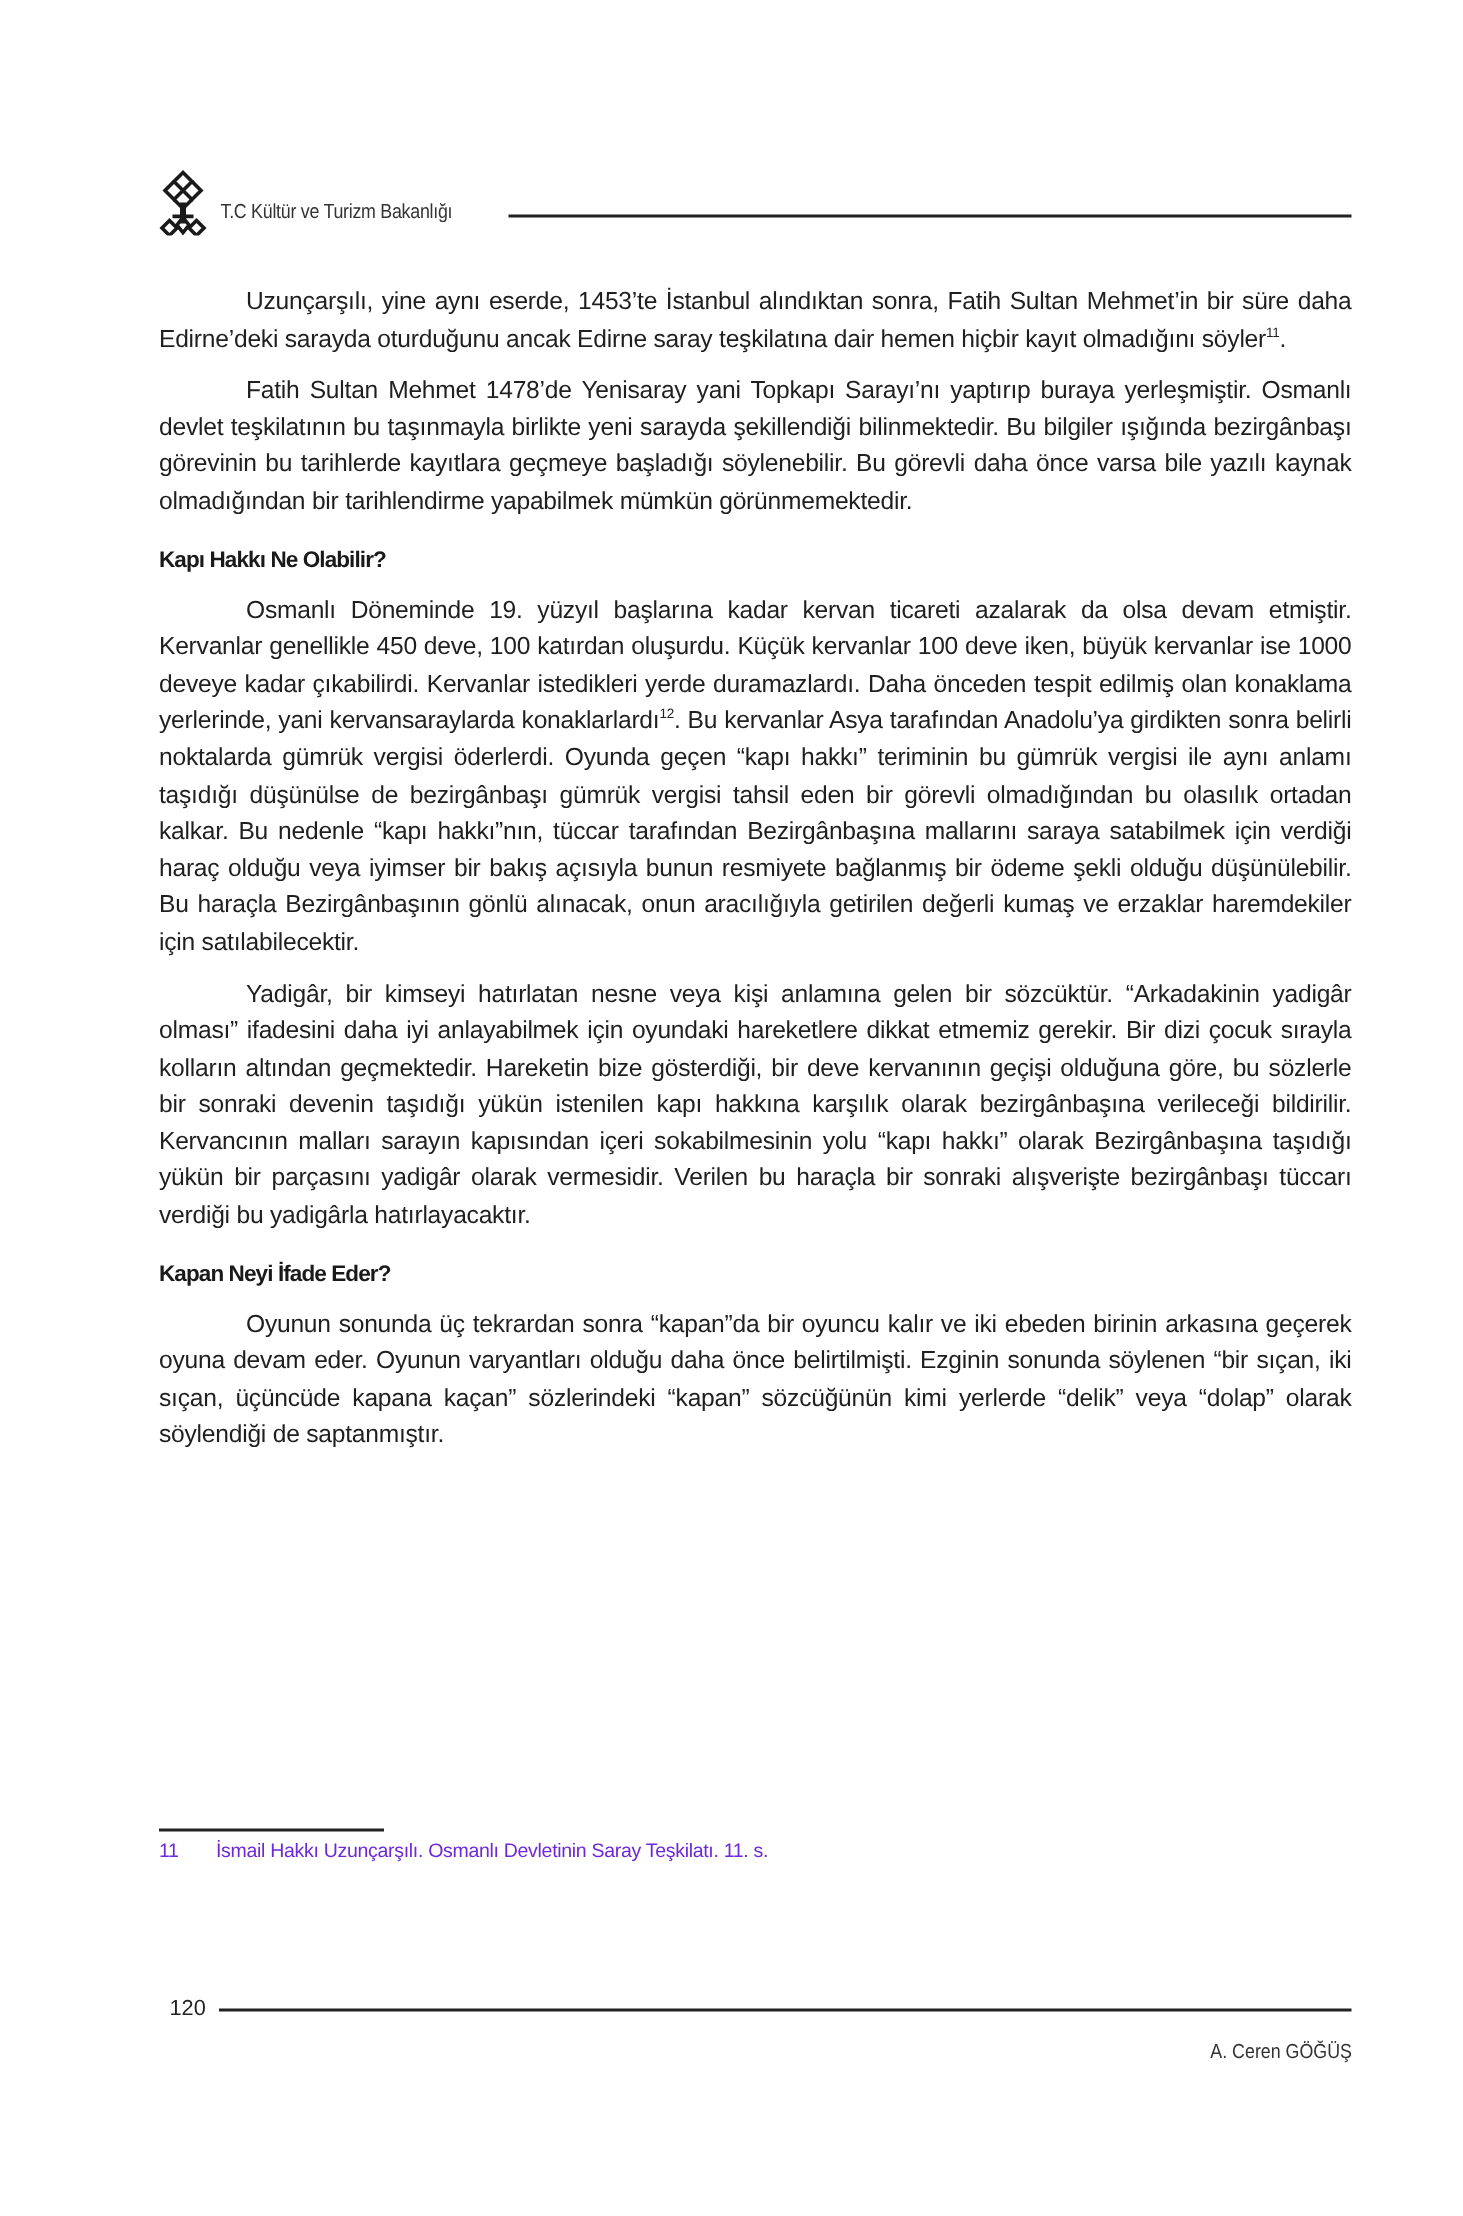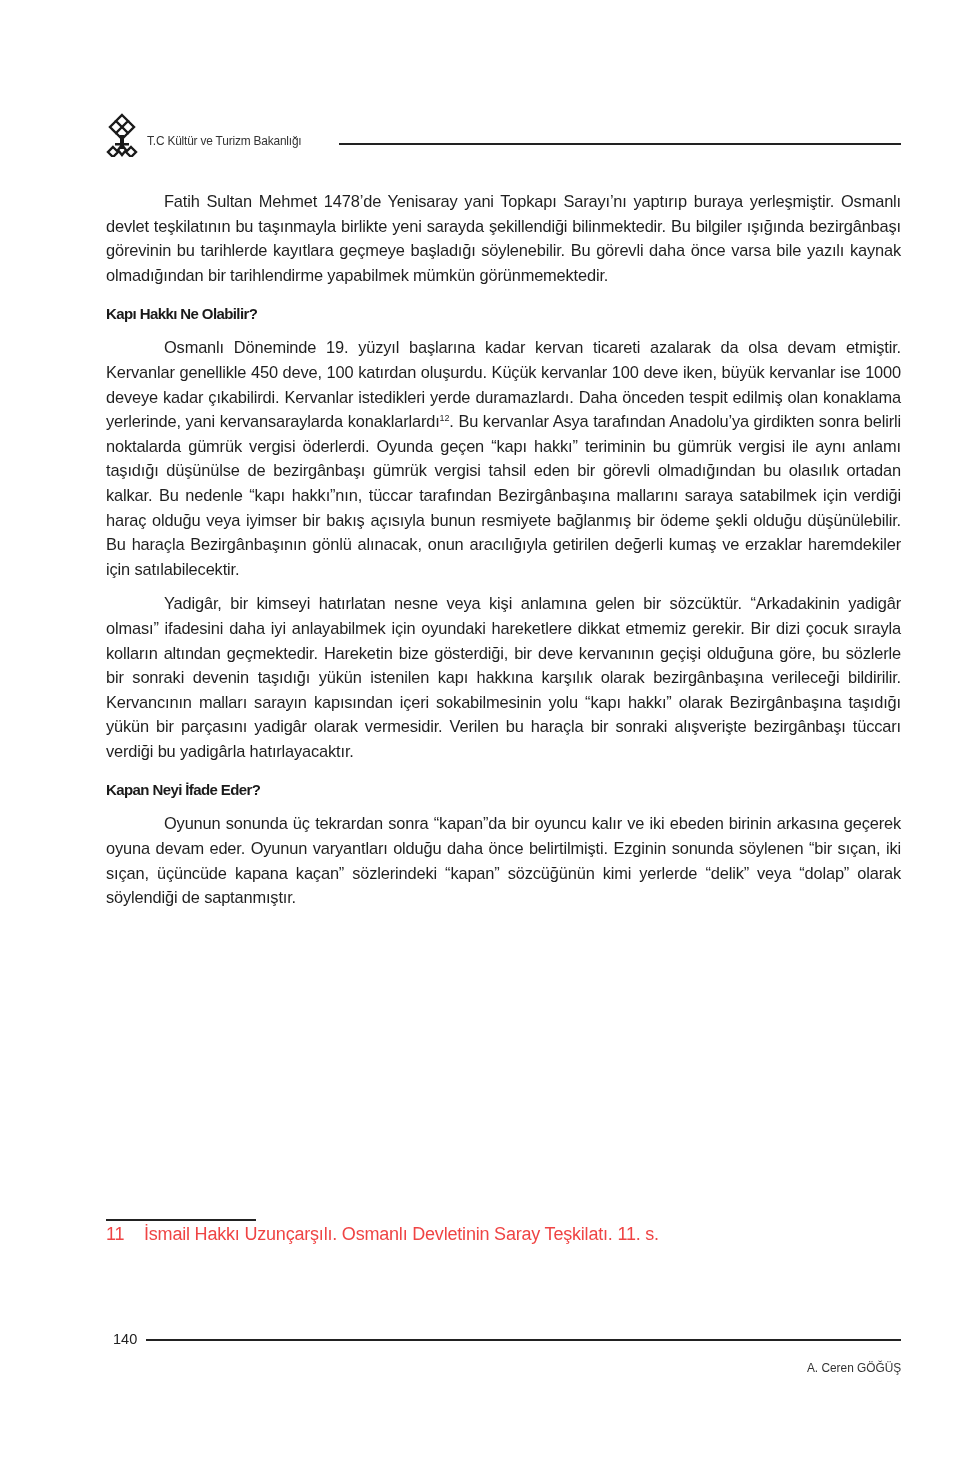--- a/index.html
+++ b/index.html
@@ -10,21 +10,21 @@
   .logo { position: absolute; left: 0; top: 0; width: 32px; height: 44px; }
   .header-title { position: absolute; left: 41px; top: 20px; font-family: "Liberation Sans", sans-serif; font-size: 13.5px; color: #333; letter-spacing: -0.2px; transform: scaleX(0.88); transform-origin: left center; white-space: nowrap; }
   .header-rule { position: absolute; left: 233px; right: 0; top: 30px; height: 2px; background: #222; }
 
   .body-text { position: absolute; left: 106px; width: 795px; top: 189px; font-family: "Liberation Sans", sans-serif; font-size: 16.4px; line-height: 24.6px; color: #1f1f1f; }
   .para { margin: 0 0 10px 0; text-align: justify; text-indent: 58px; letter-spacing: -0.15px; }
   .para.cont { text-indent: 0; }
   .heading { font-family: "Liberation Sans", sans-serif; font-weight: bold; font-size: 15px; line-height: 26px; color: #1a1a1a; margin: 14px 0 8px 0; letter-spacing: -0.6px; }
   sup { font-size: 9px; line-height: 0; vertical-align: super; }
 
-  .footnotes { position: absolute; left: 106px; width: 795px; top: 1219px; font-family: "Liberation Sans", sans-serif; font-size: 18px; line-height: 20px; color: #ef4444; }
+  .footnotes { position: absolute; left: 106px; width: 795px; top: 1219px; font-family: "Liberation Sans", sans-serif; font-size: 13px; line-height: 20px; color: #6d28d9; }
   .fn-rule { width: 150px; height: 2px; background: #222; margin-bottom: 3px; }
   .fn { margin: 0; letter-spacing: -0.2px; }
   .fn-num { display: inline-block; width: 38px; }
 
   .footer-num { position: absolute; left: 113px; top: 1331px; font-family: "Liberation Sans", sans-serif; font-size: 14.5px; color: #222; }
   .footer-rule { position: absolute; left: 146px; right: 74px; top: 1339px; height: 2px; background: #222; }
   .footer-author { position: absolute; right: 74px; top: 1360px; font-family: "Liberation Sans", sans-serif; font-size: 13.5px; color: #333; transform: scaleX(0.88); transform-origin: right center; white-space: nowrap; }
 </style>
 </head>
 <body>
@@ -44,33 +44,34 @@
       </g>
       <rect x="14" y="22" width="4" height="14" fill="#1a1a1a"></rect>
       <rect x="9" y="30" width="14" height="2.5" fill="#1a1a1a"></rect>
     </svg>
     <span class="header-title">T.C Kültür ve Turizm Bakanlığı</span>
     <div class="header-rule"></div>
   </div>
 
   <div class="body-text">
 
+    <p class="para"><span>Uzunçarşılı, yine aynı eserde, 1453’te İstanbul alındıktan sonra, Fatih Sultan Mehmet’in bir süre daha Edirne’deki sarayda oturduğunu ancak Edirne saray teşkilatına dair hemen hiçbir kayıt olmadığını söyler</span><sup>11</sup><span>.</span></p>
 
     <p class="para">Fatih Sultan Mehmet 1478’de Yenisaray yani Topkapı Sarayı’nı yaptırıp buraya yerleşmiştir. Osmanlı devlet teşkilatının bu taşınmayla birlikte yeni sarayda şekillendiği bilinmektedir. Bu bilgiler ışığında bezirgânbaşı görevinin bu tarihlerde kayıtlara geçmeye başladığı söylenebilir. Bu görevli daha önce varsa bile yazılı kaynak olmadığından bir tarihlendirme yapabilmek mümkün görünmemektedir.</p>
 
     <h2 class="heading">Kapı Hakkı Ne Olabilir?</h2>
     <p class="para"><span>Osmanlı Döneminde 19. yüzyıl başlarına kadar kervan ticareti azalarak da olsa devam etmiştir. Kervanlar genellikle 450 deve, 100 katırdan oluşurdu. Küçük kervanlar 100 deve iken, büyük kervanlar ise 1000 deveye kadar çıkabilirdi. Kervanlar istedikleri yerde duramazlardı. Daha önceden tespit edilmiş olan konaklama yerlerinde, yani kervansaraylarda konaklarlardı</span><sup>12</sup><span>. Bu kervanlar Asya tarafından Anadolu’ya girdikten sonra belirli noktalarda gümrük vergisi öderlerdi. Oyunda geçen “kapı hakkı” teriminin bu gümrük vergisi ile aynı anlamı taşıdığı düşünülse de bezirgânbaşı gümrük vergisi tahsil eden bir görevli olmadığından bu olasılık ortadan kalkar. Bu nedenle “kapı hakkı”nın, tüccar tarafından Bezirgânbaşına mallarını saraya satabilmek için verdiği haraç olduğu veya iyimser bir bakış açısıyla bunun resmiyete bağlanmış bir ödeme şekli olduğu düşünülebilir. Bu haraçla Bezirgânbaşının gönlü alınacak, onun aracılığıyla getirilen değerli kumaş ve erzaklar haremdekiler için satılabilecektir.</span></p>
 
     <p class="para">Yadigâr, bir kimseyi hatırlatan nesne veya kişi anlamına gelen bir sözcüktür. “Arkadakinin yadigâr olması” ifadesini daha iyi anlayabilmek için oyundaki hareketlere dikkat etmemiz gerekir. Bir dizi çocuk sırayla kolların altından geçmektedir. Hareketin bize gösterdiği, bir deve kervanının geçişi olduğuna göre, bu sözlerle bir sonraki devenin taşıdığı yükün istenilen kapı hakkına karşılık olarak bezirgânbaşına verileceği bildirilir. Kervancının malları sarayın kapısından içeri sokabilmesinin yolu “kapı hakkı” olarak Bezirgânbaşına taşıdığı yükün bir parçasını yadigâr olarak vermesidir. Verilen bu haraçla bir sonraki alışverişte bezirgânbaşı tüccarı verdiği bu yadigârla hatırlayacaktır.</p>
 
     <h2 class="heading">Kapan Neyi İfade Eder?</h2>
     <p class="para">Oyunun sonunda üç tekrardan sonra “kapan”da bir oyuncu kalır ve iki ebeden birinin arkasına geçerek oyuna devam eder. Oyunun varyantları olduğu daha önce belirtilmişti. Ezginin sonunda söylenen “bir sıçan, iki sıçan, üçüncüde kapana kaçan” sözlerindeki “kapan” sözcüğünün kimi yerlerde “delik” veya “dolap” olarak söylendiği de saptanmıştır.</p>
   </div>
 
   <div class="footnotes">
     <div class="fn-rule"></div>
     <p class="fn"><span class="fn-num">11</span><span>İsmail Hakkı Uzunçarşılı. Osmanlı Devletinin Saray Teşkilatı. 11. s.</span></p>
   </div>
 
-  <span class="footer-num">140</span>
+  <span class="footer-num">120</span>
   <div class="footer-rule"></div>
   <span class="footer-author">A. Ceren GÖĞÜŞ</span>
 </div>
 
 </body></html>

